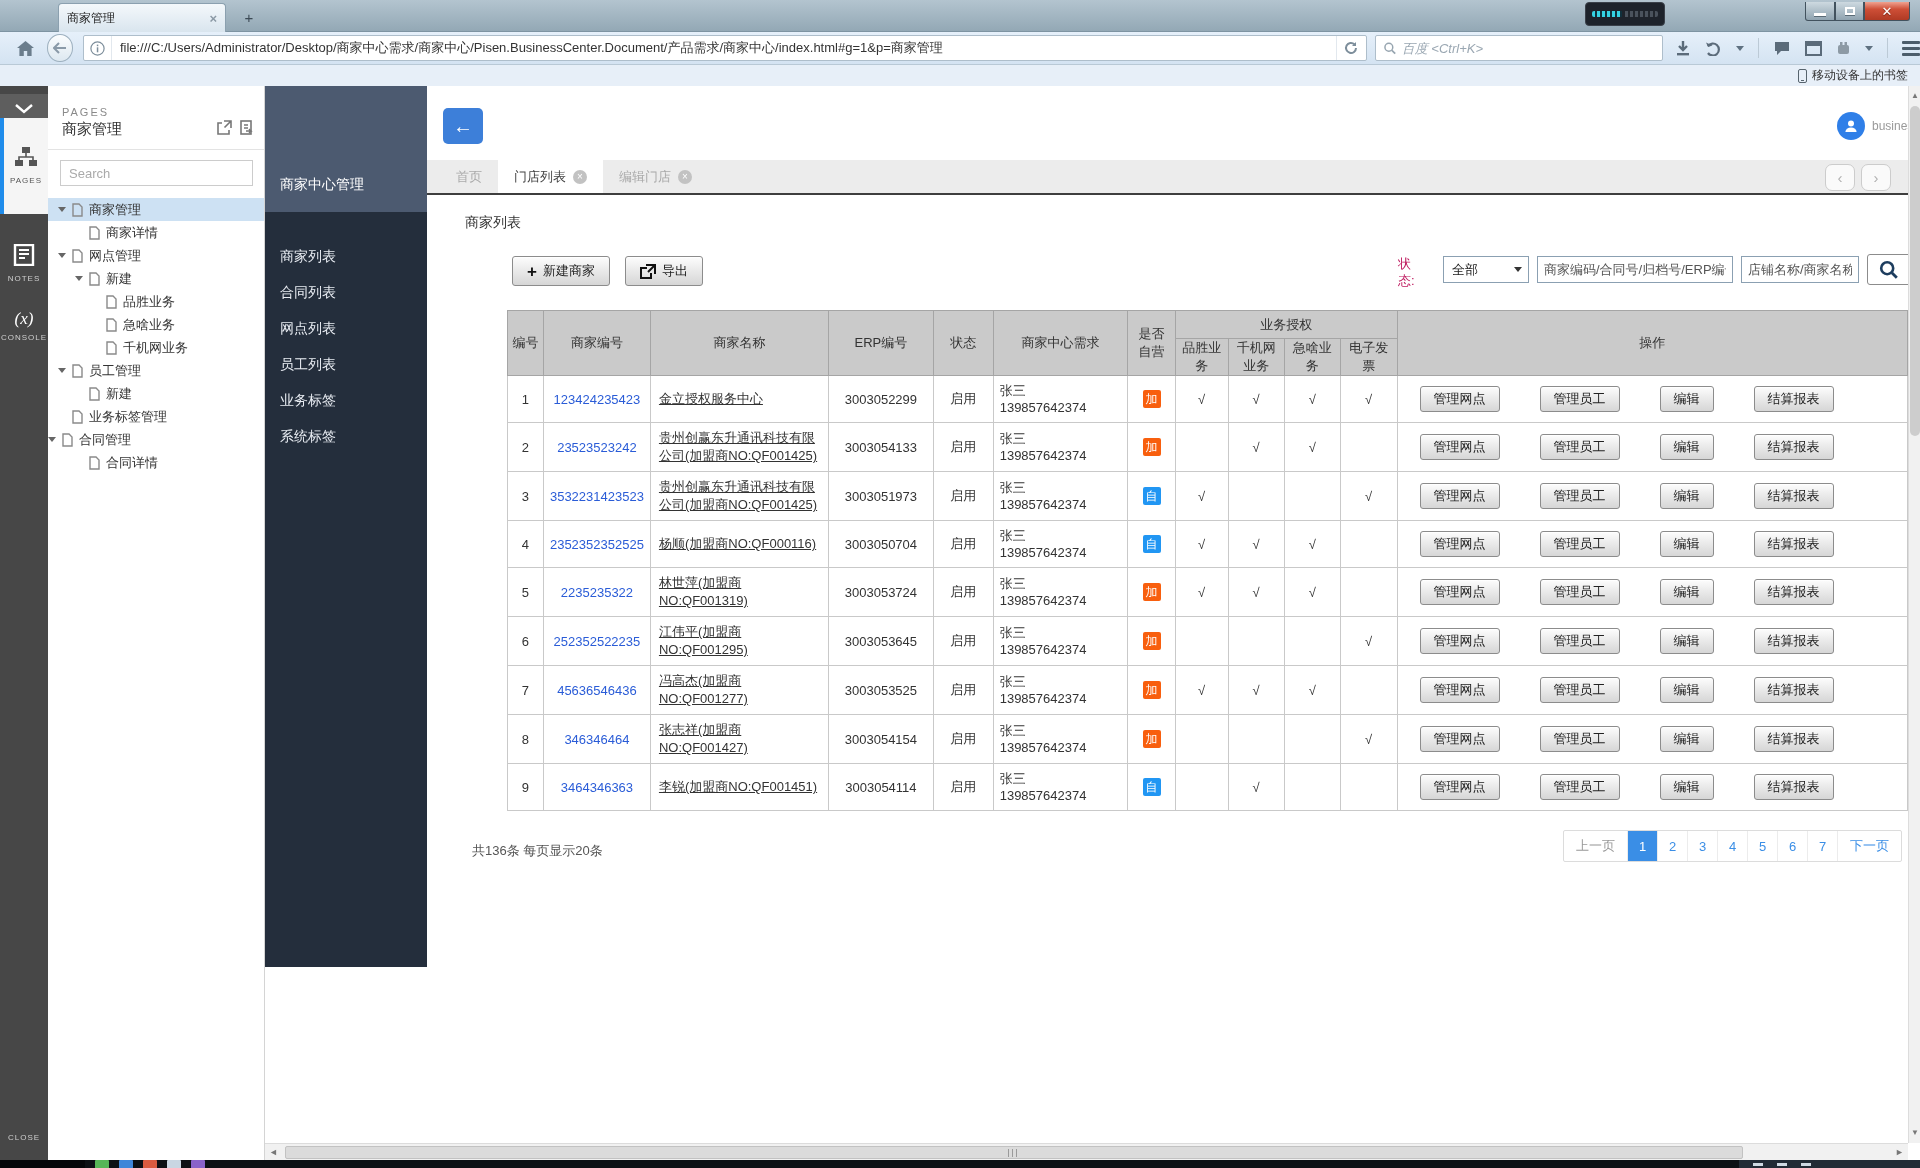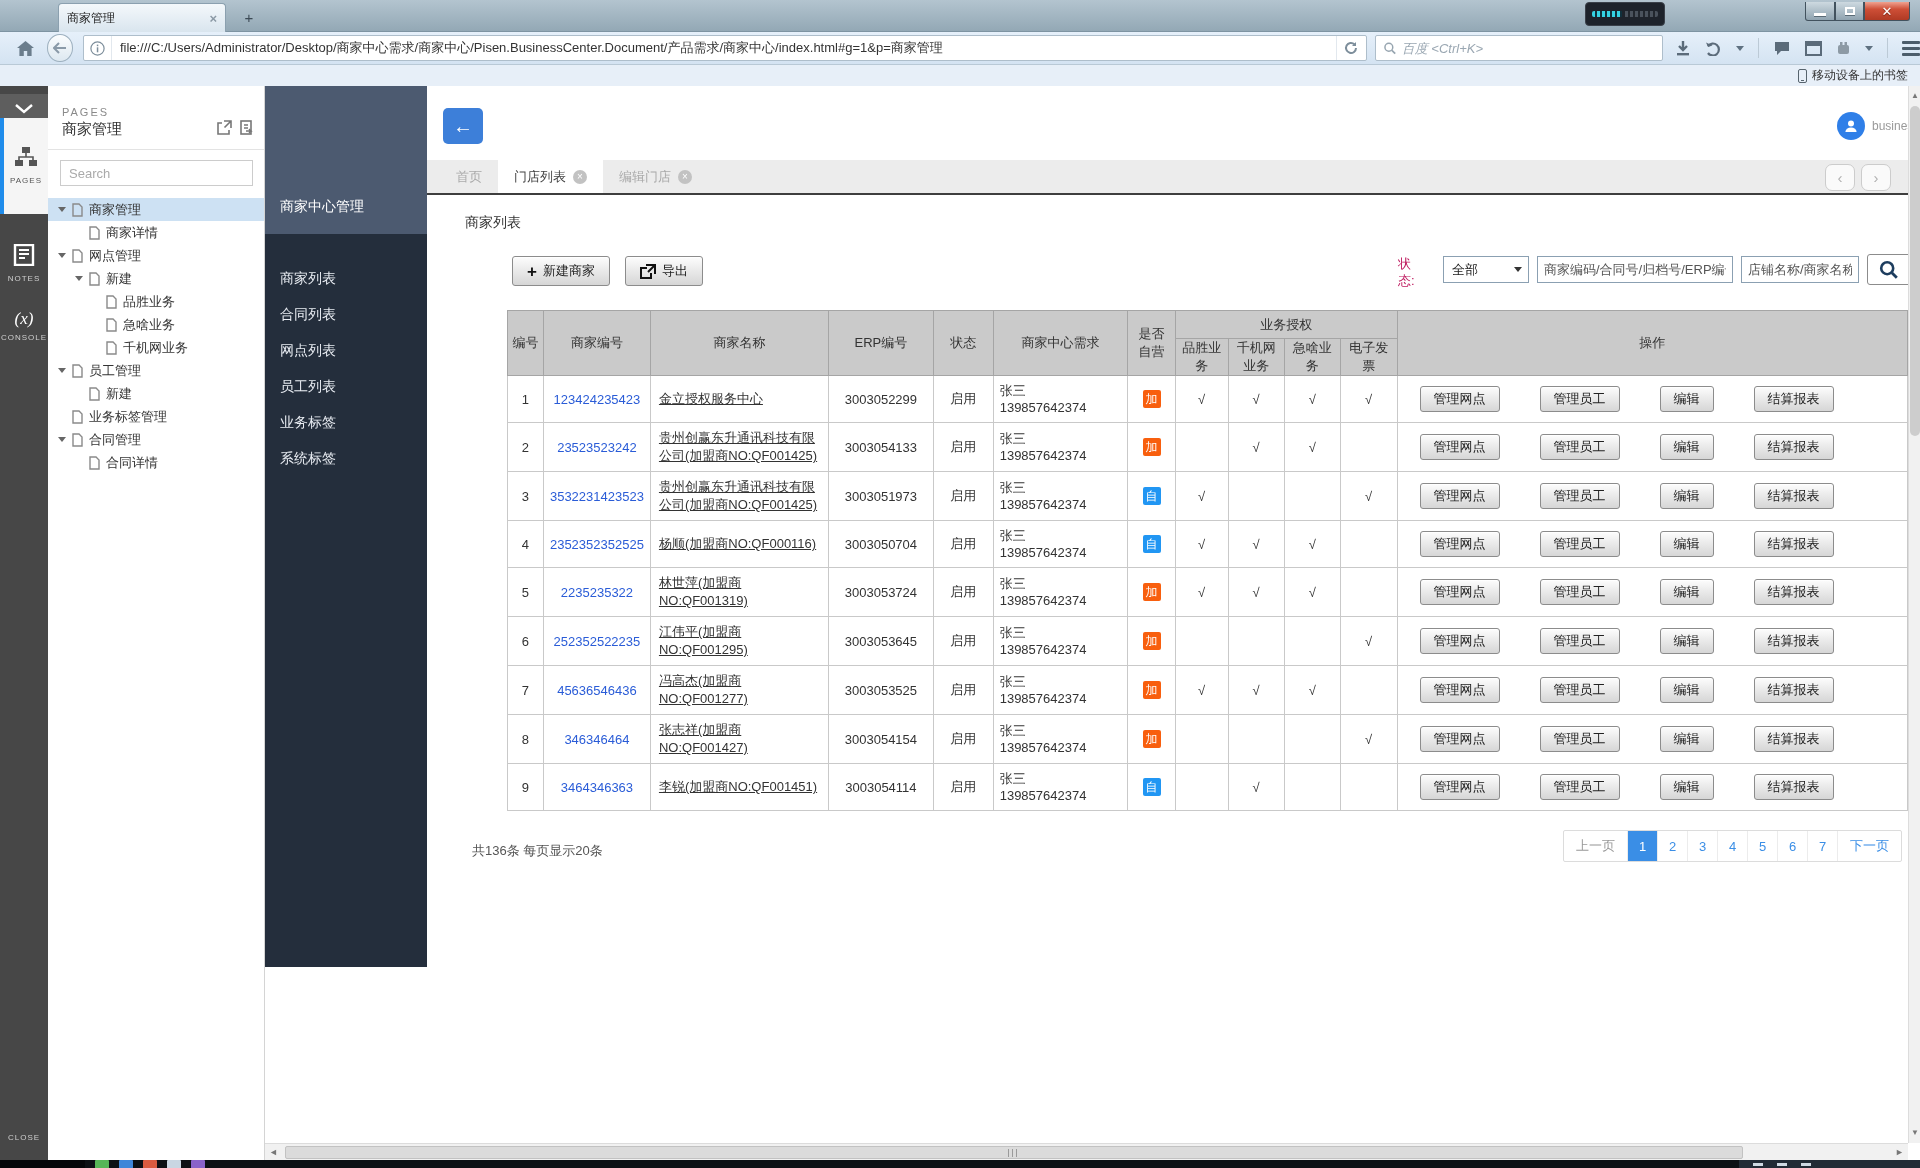--- a/index.html
+++ b/index.html
@@ -87,21 +87,21 @@
   #pp-search::placeholder{color:#aaa;}
   .titem{display:flex;align-items:center;height:23px;font-size:13px;color:#333;cursor:default;white-space:nowrap;}
   .titem.sel{background:#cde1f3;}
   .caret{width:0;height:0;border-left:4px solid transparent;border-right:4px solid transparent;
     border-top:5px solid #666;margin-right:6px;flex:none;}
   .pgico{display:flex;margin-right:6px;flex:none;color:#8a8a8a;}
   .tlabel{overflow:hidden;text-overflow:ellipsis;}
 
   
   #app-sidebar{position:absolute;left:265px;top:86px;width:162px;height:881px;background:#242e3c;}
-  #app-sidebar .sheader{height:148px;background:#4c5a70;color:#fff;font-size:14px;
+  #app-sidebar .sheader{height:126px;background:#4c5a70;color:#fff;font-size:14px;
     display:flex;align-items:flex-end;padding:12px 0 18px 15px;}
   #side-menu{padding-top:26px;}
   .sitem{height:36px;line-height:36px;padding-left:15px;font-size:14px;color:#e9edf3;cursor:default;}
 
   
   #main{position:absolute;left:427px;top:86px;width:1481px;height:1057px;background:#fff;overflow:hidden;}
   #back-btn{position:absolute;left:16px;top:22px;width:40px;height:36px;background:#3d7fd9;border-radius:5px;
     color:#fff;font-size:20px;display:flex;align-items:center;justify-content:center;}
   #user-badge{position:absolute;left:1410px;top:26px;display:flex;align-items:center;gap:7px;}
   .avatar{width:28px;height:28px;border-radius:50%;background:#2f7fe8;display:flex;align-items:center;justify-content:center;}
@@ -416,21 +416,21 @@
         </div>
         <div class="titem" style="padding-left: 10px;">
           <span class="caret" style="visibility: hidden;"></span>
           <span class="pgico">
             <svg width="11" height="14" viewBox="0 0 11 14">
               <path d="M1 1h6l3 3v9H1z" fill="none" stroke="#8a8a8a" stroke-width="1.4"></path>
             </svg>
           </span>
           <span class="tlabel">业务标签管理</span>
         </div>
-        <div class="titem" style="padding-left: 10px;">
+        <div class="titem" style="">
           <span class="caret"></span>
           <span class="pgico">
             <svg width="11" height="14" viewBox="0 0 11 14">
               <path d="M1 1h6l3 3v9H1z" fill="none" stroke="#8a8a8a" stroke-width="1.4"></path>
             </svg>
           </span>
           <span class="tlabel">合同管理</span>
         </div>
         <div class="titem" style="padding-left: 27px;">
           <span class="caret" style="visibility: hidden;"></span>

